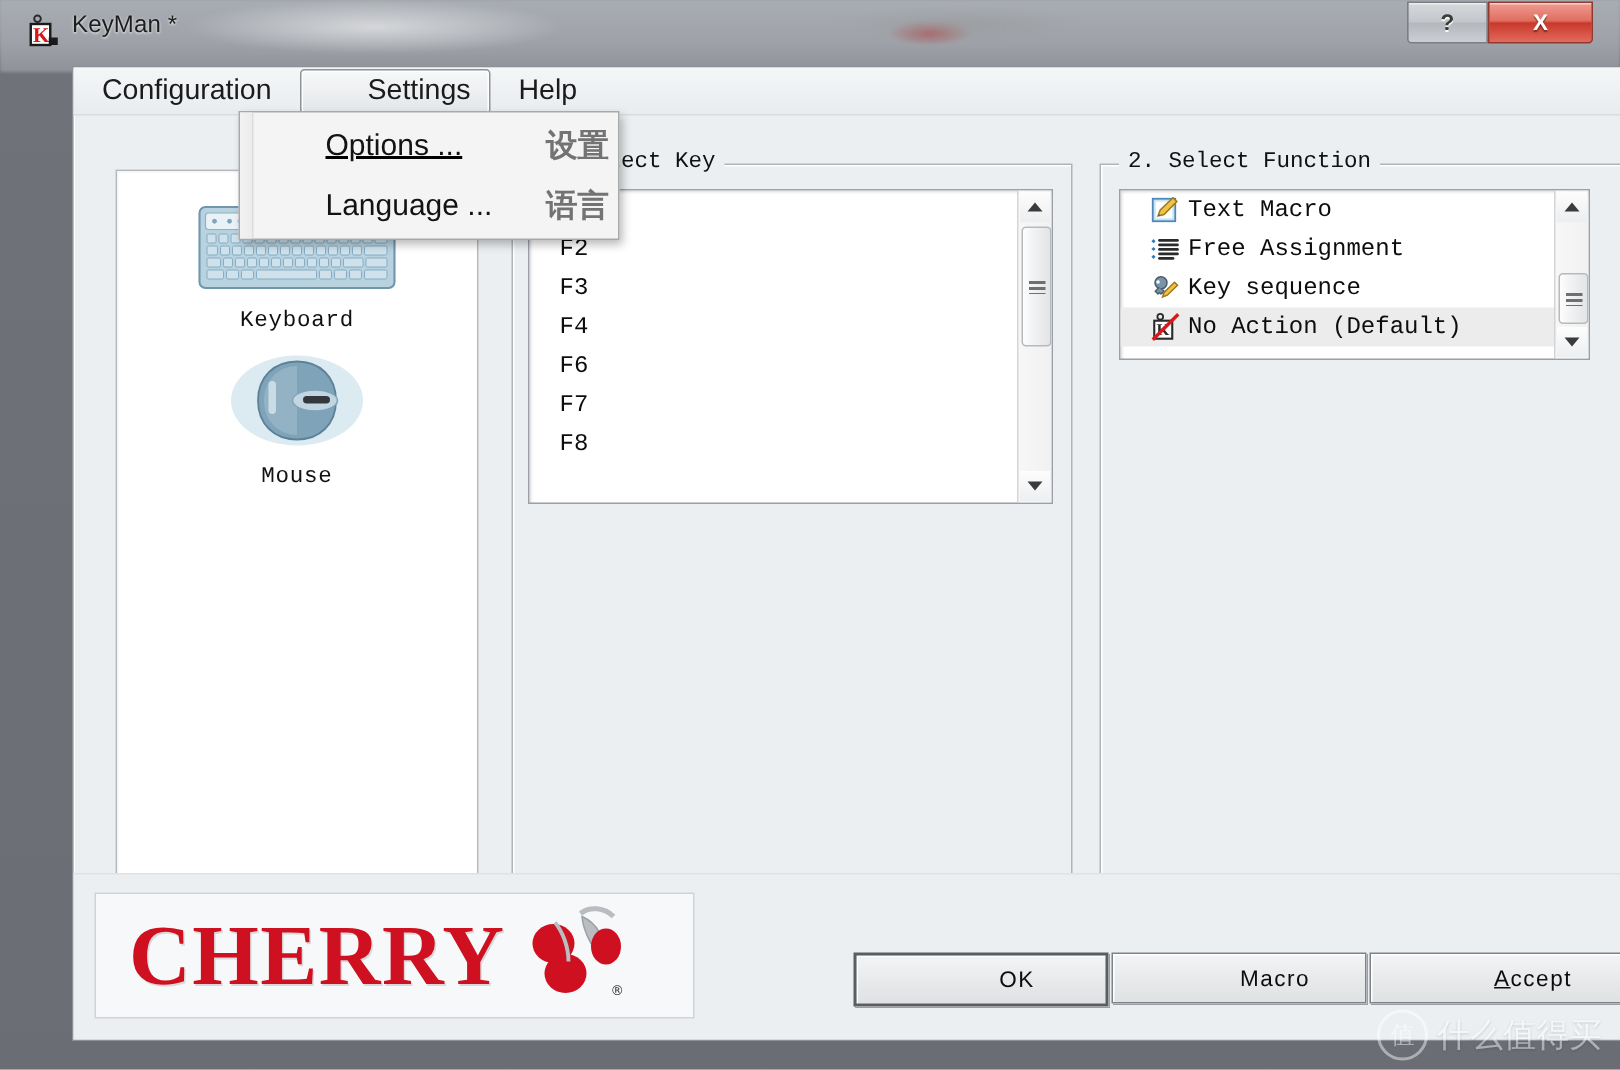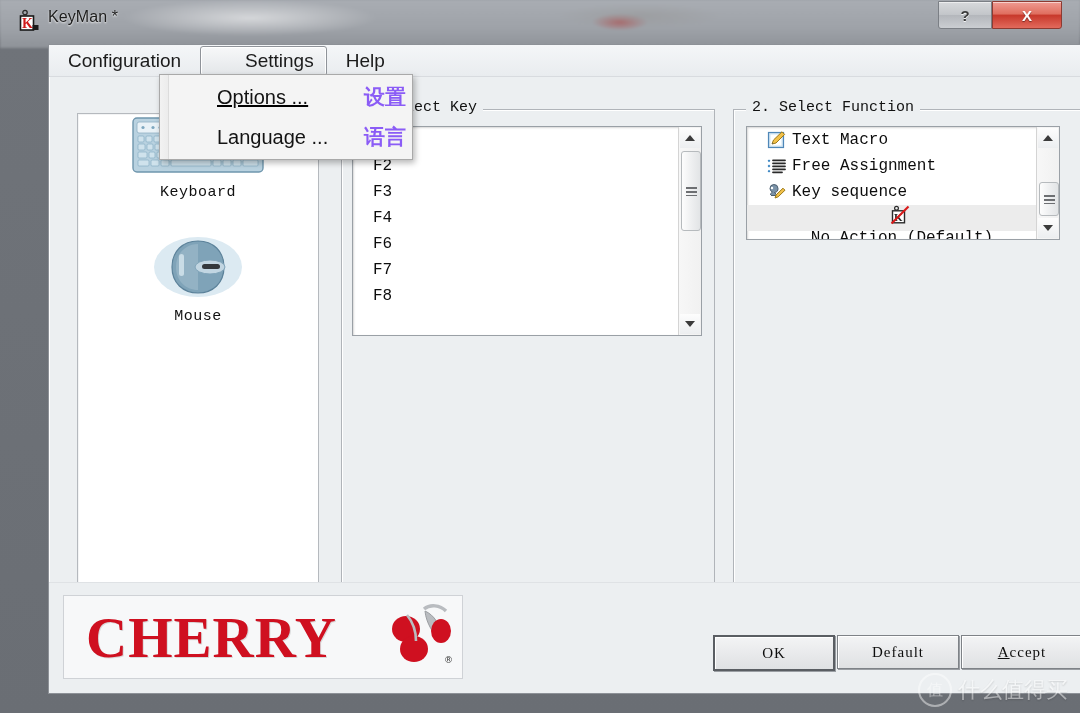--- a/index.html
+++ b/index.html
@@ -112,38 +112,38 @@
     position:absolute;left:12px;width:238px;height:40px;
     display:flex;align-items:center;
   }
   .dd-item:nth-of-type(1){top:2px;text-decoration:underline;}
   .dd-item:nth-of-type(2){top:42px;}
   .dd-label{
     font-size:20px;color:#131313;padding-left:45px;white-space:nowrap;
   }
   .dd-cn{
     position:absolute;left:192px;font-size:21px;font-weight:bold;
-    color:#8b5cf6;white-space:nowrap;
+    color:#737373;white-space:nowrap;
   }
 
   
   .page{
     position:absolute;left:16px;top:42px;width:1022px;height:558px;
   }
 
   
   .devpanel{
     position:absolute;left:12px;top:26px;width:240px;height:512px;
     background:#ffffff;border:1px solid #b5b9be;
     box-shadow:inset 1px 1px 0 #f3f4f5;
   }
   .dev{
     position:absolute;left:0;width:240px;text-align:center;
   }
-  .dev.kb{top:0;}
+  .dev.kb{top:20px;}
   .dev.ms{top:120px;}
   .devlabel{
     font-family:"Liberation Mono",monospace;
     font-size:15px;color:#111;margin-top:4px;letter-spacing:.5px;
   }
 
   
   .group{
     position:absolute;border:1px solid #b0b4b9;
     box-shadow:inset 1px 1px 0 #ffffff;
@@ -169,21 +169,21 @@
   .li{
     height:26px;line-height:26px;padding-left:20px;
     font-family:"Liberation Mono",monospace;
     font-size:16px;color:#0d0d0d;white-space:nowrap;
     display:flex;align-items:center;
   }
   .li.sel{
     background:#2f8fe8;color:#ffffff;
     outline:1px dotted #1c4f80;outline-offset:-1px;
   }
-  .li.selgrey{background:#ececec;flex-direction:column;}
+  .li.selgrey{background:#ececec;}
   .li .ico{
     width:20px;height:20px;margin-right:5px;flex:0 0 20px;
     display:inline-block;
   }
 
   
   .sbar{
     position:absolute;top:0;right:0;width:22px;height:100%;
     background:linear-gradient(90deg,#f7f7f7,#f1f1f1);
     border-left:1px solid #d4d4d4;
@@ -232,38 +232,38 @@
   
   .bottombar{
     position:absolute;left:0;bottom:0;width:100%;height:110px;
     background:#eceff1;border-top:1px solid #dfe2e5;
   }
   .logo{
     position:absolute;left:14px;bottom:14px;width:400px;height:84px;
     background:#f7f8f9;border:1px solid #cfd2d6;
     display:flex;align-items:center;padding-left:22px;
     box-sizing:border-box;
-    gap:37px;
   }
   .logo-text{
     font-family:"Liberation Serif",serif;
     font-size:57px;font-weight:bold;color:#cf1020;
     letter-spacing:1px;line-height:1;
     text-shadow:1px 1px 0 rgba(0,0,0,.12);
   }
   .btnrow{position:absolute;right:20px;bottom:22px;display:flex;gap:2px;}
   .btn{
     width:120px;height:32px;
     background:linear-gradient(180deg,#f3f4f5 0%,#e9eaec 50%,#dfe1e3 100%);
     border:1px solid #7e8287;
     box-shadow:inset 1px 1px 0 #ffffff, 1px 1px 0 #9a9ea3;
     display:flex;align-items:center;justify-content:center;
-    font-family:Liberation Serif, serif;
+    font-family:Liberation Sans, sans-serif;
     font-size:15px;color:#0d0d0d;letter-spacing:1px;
     cursor:default;
+    padding-left:48px;
   }
   .btn.ok{border:2px solid #5a5e63;width:118px;}
   .btn .u{text-decoration:underline;}
 
   
   .watermark{
     position:absolute;right:12px;bottom:6px;
     display:flex;align-items:center;gap:6px;
     opacity:.45;z-index:80;pointer-events:none;
   }
@@ -525,21 +525,21 @@
               <ellipse cx="30" cy="48" rx="14" ry="13" fill="#cf1020"></ellipse>
               <ellipse cx="57" cy="30" rx="10" ry="12" fill="#cf1020"></ellipse>
               <path d="M23 14 C28 20, 32 30, 32 40" fill="none" stroke="#b9bcc0" stroke-width="2.6"></path>
               <text x="60" y="62" font-family="DejaVu Sans, sans-serif" font-size="9" fill="#3a3a3a">®</text>
             </svg>
           </span>
         </div>
 
         <div class="btnrow">
           <div class="btn ok">OK</div>
-          <div class="btn">Default</div>
+          <div class="btn">Macro</div>
           <div class="btn">
             <span class="u">A</span>
               <span>ccept</span>
           </div>
         </div>
       </div>
     </div>
 
     <div class="dropdown">
       <div class="dd-item">

